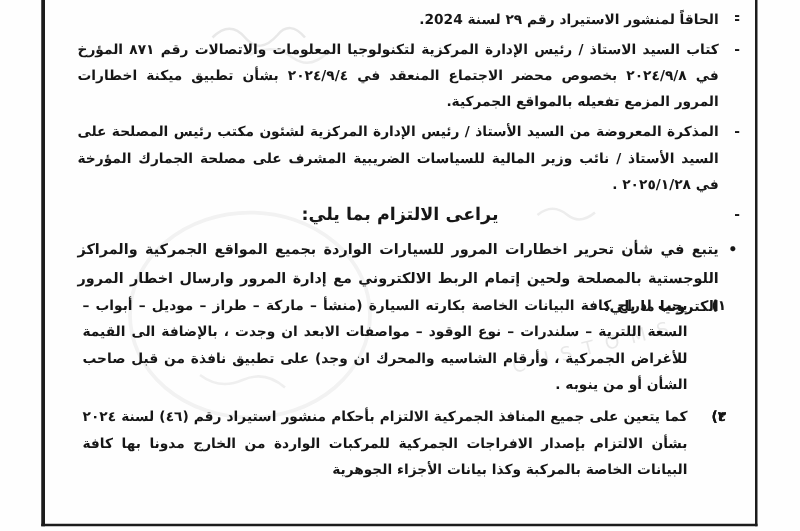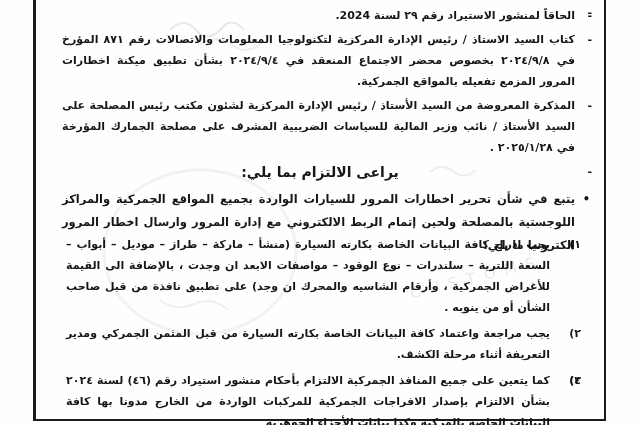--- a/index.html
+++ b/index.html
@@ -109,21 +109,20 @@
     <span>يتبع في شأن تحرير اخطارات المرور للسيارات الواردة بجميع المواقع الجمركية والمراكز اللوجستية بالمصلحة ولحين إتمام الربط الالكتروني مع إدارة المرور وارسال اخطار المرور الكترونيا ما يلي:</span>
   </div>
 
   <div class="num-list">
     <div class="num-item">
       <span class="num">١)</span>
       <span>يجب ادراج كافة البيانات الخاصة بكارته السيارة (منشأ – ماركة – طراز – موديل – أبواب – السعة اللترية – سلندرات – نوع الوقود – مواصفات الابعد ان وجدت ، بالإضافة الى القيمة للأغراض الجمركية ، وأرقام الشاسيه والمحرك ان وجد) على تطبيق نافذة من قبل صاحب الشأن أو من ينوبه .</span>
     </div>
     <div class="num-item">
       <span class="num">٢)</span>
-      <span>يجب مراجعة واعتماد كافة البيانات الخاصة بكارته السيارة من قبل المثمن الجمركي ومدير التعريفة أثناء مرحلة الكشف.</span>
     </div>
     <div class="num-item">
       <span class="num">٣)</span>
     </div>
     <div class="num-item">
       <span class="num">٤)</span>
       <span>كما يتعين على جميع المنافذ الجمركية الالتزام بأحكام منشور استيراد رقم (٤٦) لسنة ٢٠٢٤ بشأن الالتزام بإصدار الافراجات الجمركية للمركبات الواردة من الخارج مدونا بها كافة البيانات الخاصة بالمركبة وكذا بيانات الأجزاء الجوهرية</span>
     </div>
   </div>
 

